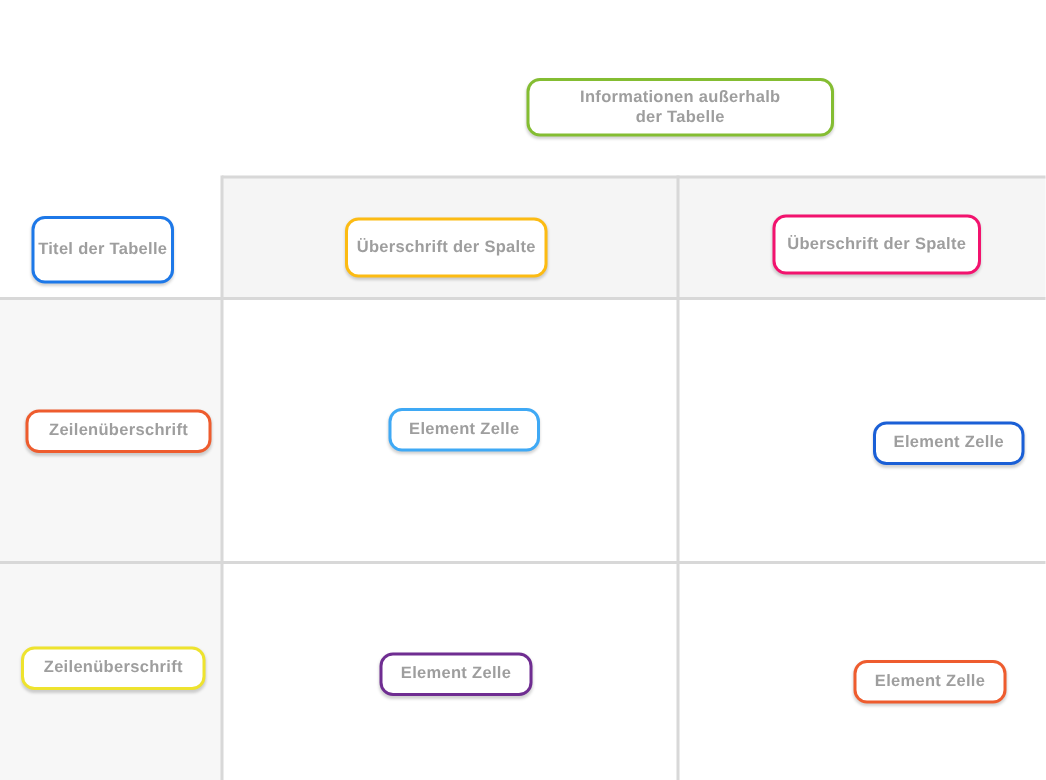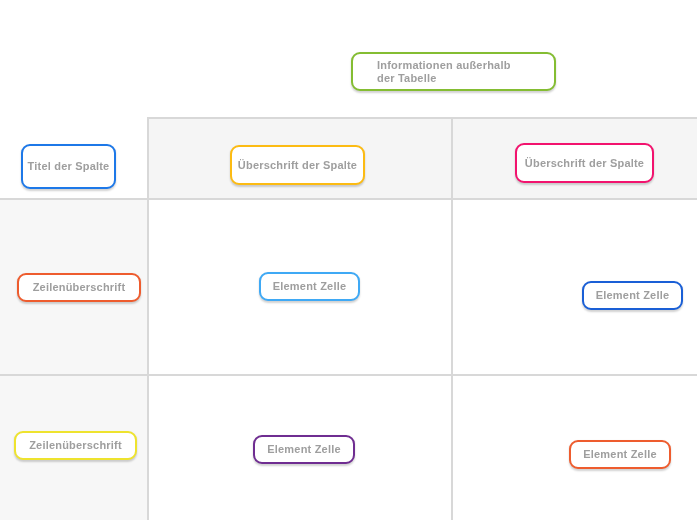--- a/index.html
+++ b/index.html
@@ -18,21 +18,21 @@
   .gline.v-1{left:147px;top:117px;width:2px;height:403px;}
   .gline.v-2{left:451px;top:117px;width:2px;height:403px;}
   .callout{
     position:absolute;box-sizing:border-box;
     background:#ffffff;border:2.5px solid #888;border-radius:9px;
     color:#9e9e9e;font-weight:bold;font-size:11px;line-height:13px;
     display:flex;align-items:center;justify-content:center;
     text-align:center;letter-spacing:0.2px;
     box-shadow:0 1.5px 2px rgba(0,0,0,0.18);
   }
-  .callout.left-align{justify-content:flex-start;text-align:left;padding:0 24px;}
+  .callout.left-align{justify-content:flex-start;text-align:center;padding:0 24px;}
   .callout.b-outside  {left:351px;top:52px; width:205px;height:39px;}
   .callout.b-title    {left:21px; top:144px;width:95px; height:45px;}
   .callout.b-colhead1 {left:230px;top:145px;width:135px;height:40px;}
   .callout.b-colhead2 {left:515px;top:143px;width:139px;height:40px;}
   .callout.b-rowhead1 {left:17px; top:273px;width:124px;height:29px;}
   .callout.b-cell1    {left:259px;top:272px;width:101px;height:29px;}
   .callout.b-cell2    {left:582px;top:281px;width:101px;height:29px;}
   .callout.b-rowhead2 {left:14px; top:431px;width:123px;height:29px;}
   .callout.b-cell3    {left:253px;top:435px;width:102px;height:29px;}
   .callout.b-cell4    {left:569px;top:440px;width:102px;height:29px;}
@@ -44,21 +44,21 @@
 <div class="band leftcol"></div>
 
 <div class="gline h-top"></div>
 <div class="gline h-mid1"></div>
 <div class="gline h-mid2"></div>
 <div class="gline v-1"></div>
 <div class="gline v-2"></div>
 
 <div class="callout left-align b-outside" style="border-color: rgb(132, 189, 50);">Informationen außerhalb der Tabelle</div>
 
-<div class="callout b-title" style="border-color: rgb(29, 120, 232);">Titel der Spalte</div>
+<div class="callout b-title" style="border-color: rgb(29, 120, 232);">Titel der Tabelle</div>
 
 <div class="callout b-colhead1" style="border-color: rgb(252, 187, 19);">Überschrift der Spalte</div>
 
 <div class="callout b-colhead2" style="border-color: rgb(242, 19, 110);">Überschrift der Spalte</div>
 
 <div class="callout b-rowhead1" style="border-color: rgb(238, 92, 46);">Zeilenüberschrift</div>
 
 <div class="callout b-cell1" style="border-color: rgb(63, 169, 245);">Element Zelle</div>
 
 <div class="callout b-cell2" style="border-color: rgb(26, 95, 214);">Element Zelle</div>

